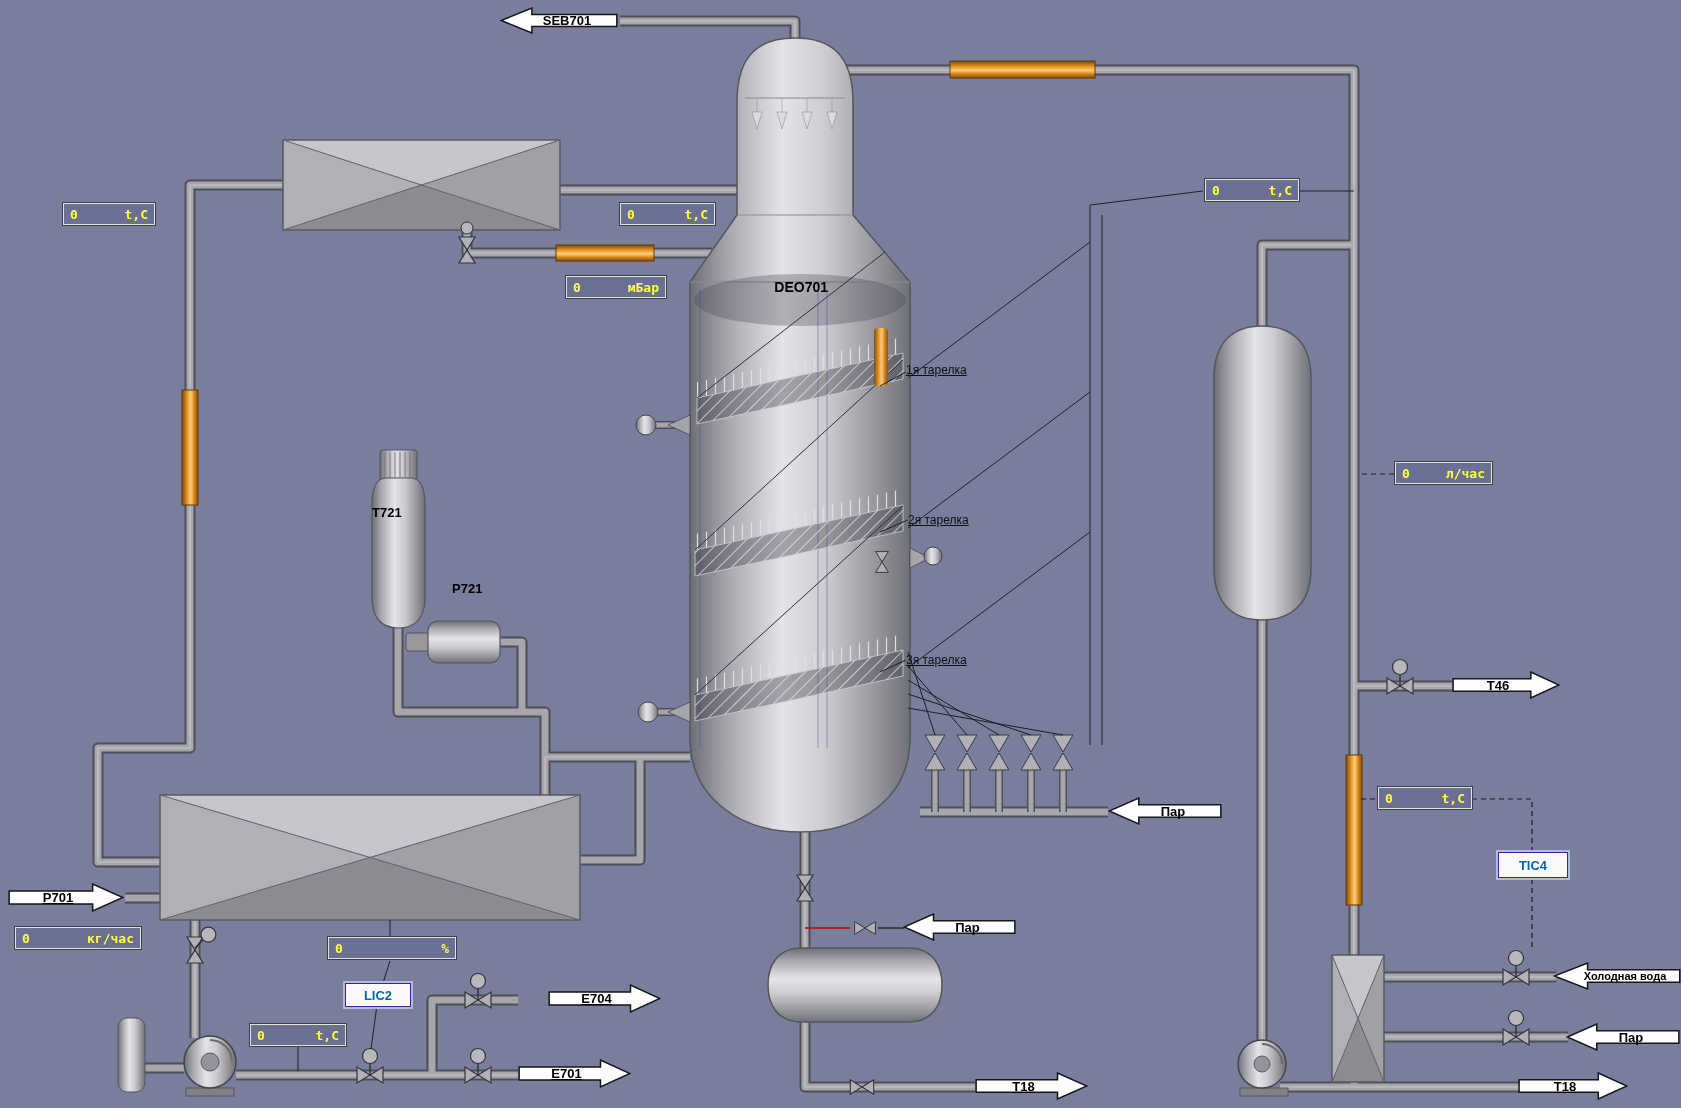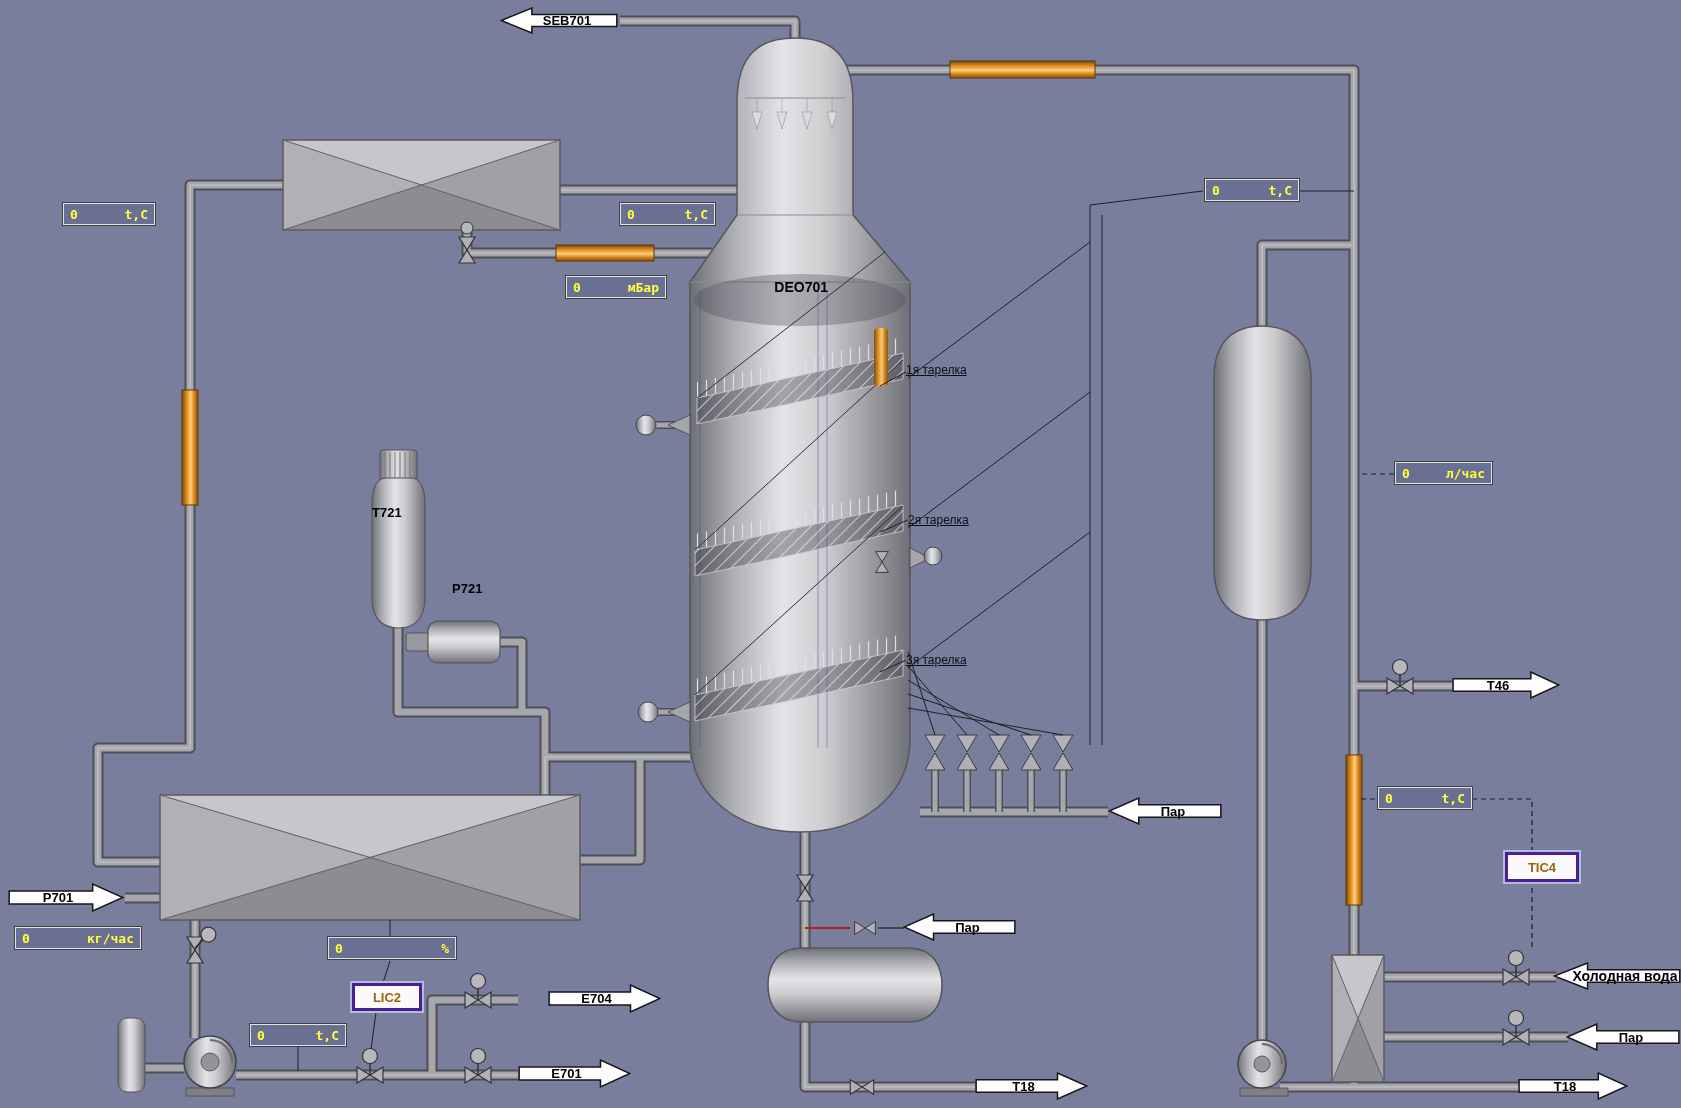--- a/index.html
+++ b/index.html
@@ -19,36 +19,35 @@
   .plate {
     position:absolute; color:#0d0d14; font:12px "Liberation Sans", sans-serif;
     white-space:nowrap;
     text-decoration:underline;
   }
   .equip-label {
     position:absolute; color:#000; font:bold 14px "Liberation Sans", sans-serif;
     white-space:nowrap;
   }
   .ctrl {
-    position:absolute; background:#fafafa; color:#a16207;
-    border:3px solid #4c1d95; box-shadow:0 0 0 2px #aebed6;
+    position:absolute; background:#fafafa; color:#0369a1;
+    border:1px solid #4c1d95; box-shadow:0 0 0 2px #aebed6;
     display:flex; align-items:center; justify-content:center;
     font:bold 13px "Liberation Sans", sans-serif;
-    margin-left:7px;
   }
   .arrow { position:absolute; }
   .arrow svg { position:absolute; left:0; top:0; width:100%; height:100%; }
   .arrow polygon { fill:#fdfdfd; stroke:#15151c; stroke-width:1.5; vector-effect:non-scaling-stroke; }
   .arrow span {
     position:absolute; inset:0; display:flex; align-items:center; justify-content:center;
     font:bold 13px "Liberation Sans", sans-serif; color:#000; white-space:nowrap;
   }
   .arrow.left span { padding-left:16px;text-align:center; }
-  .arrow.right span { padding-right:16px; }
-  .arrow.sm span { font-size:14px; }
+  .arrow.right span { padding-right:16px;text-decoration:underline; }
+  .arrow.sm span { font-size:11px; }
 </style>
 </head>
 <body>
 
 <div class="stage">
 
 <svg class="gfx" width="1681" height="1108" viewBox="0 0 1681 1108">
   <defs>
     <linearGradient id="gradV" x1="0" y1="0" x2="1" y2="0">
       <stop offset="0" stop-color="#6e6e76"></stop>

